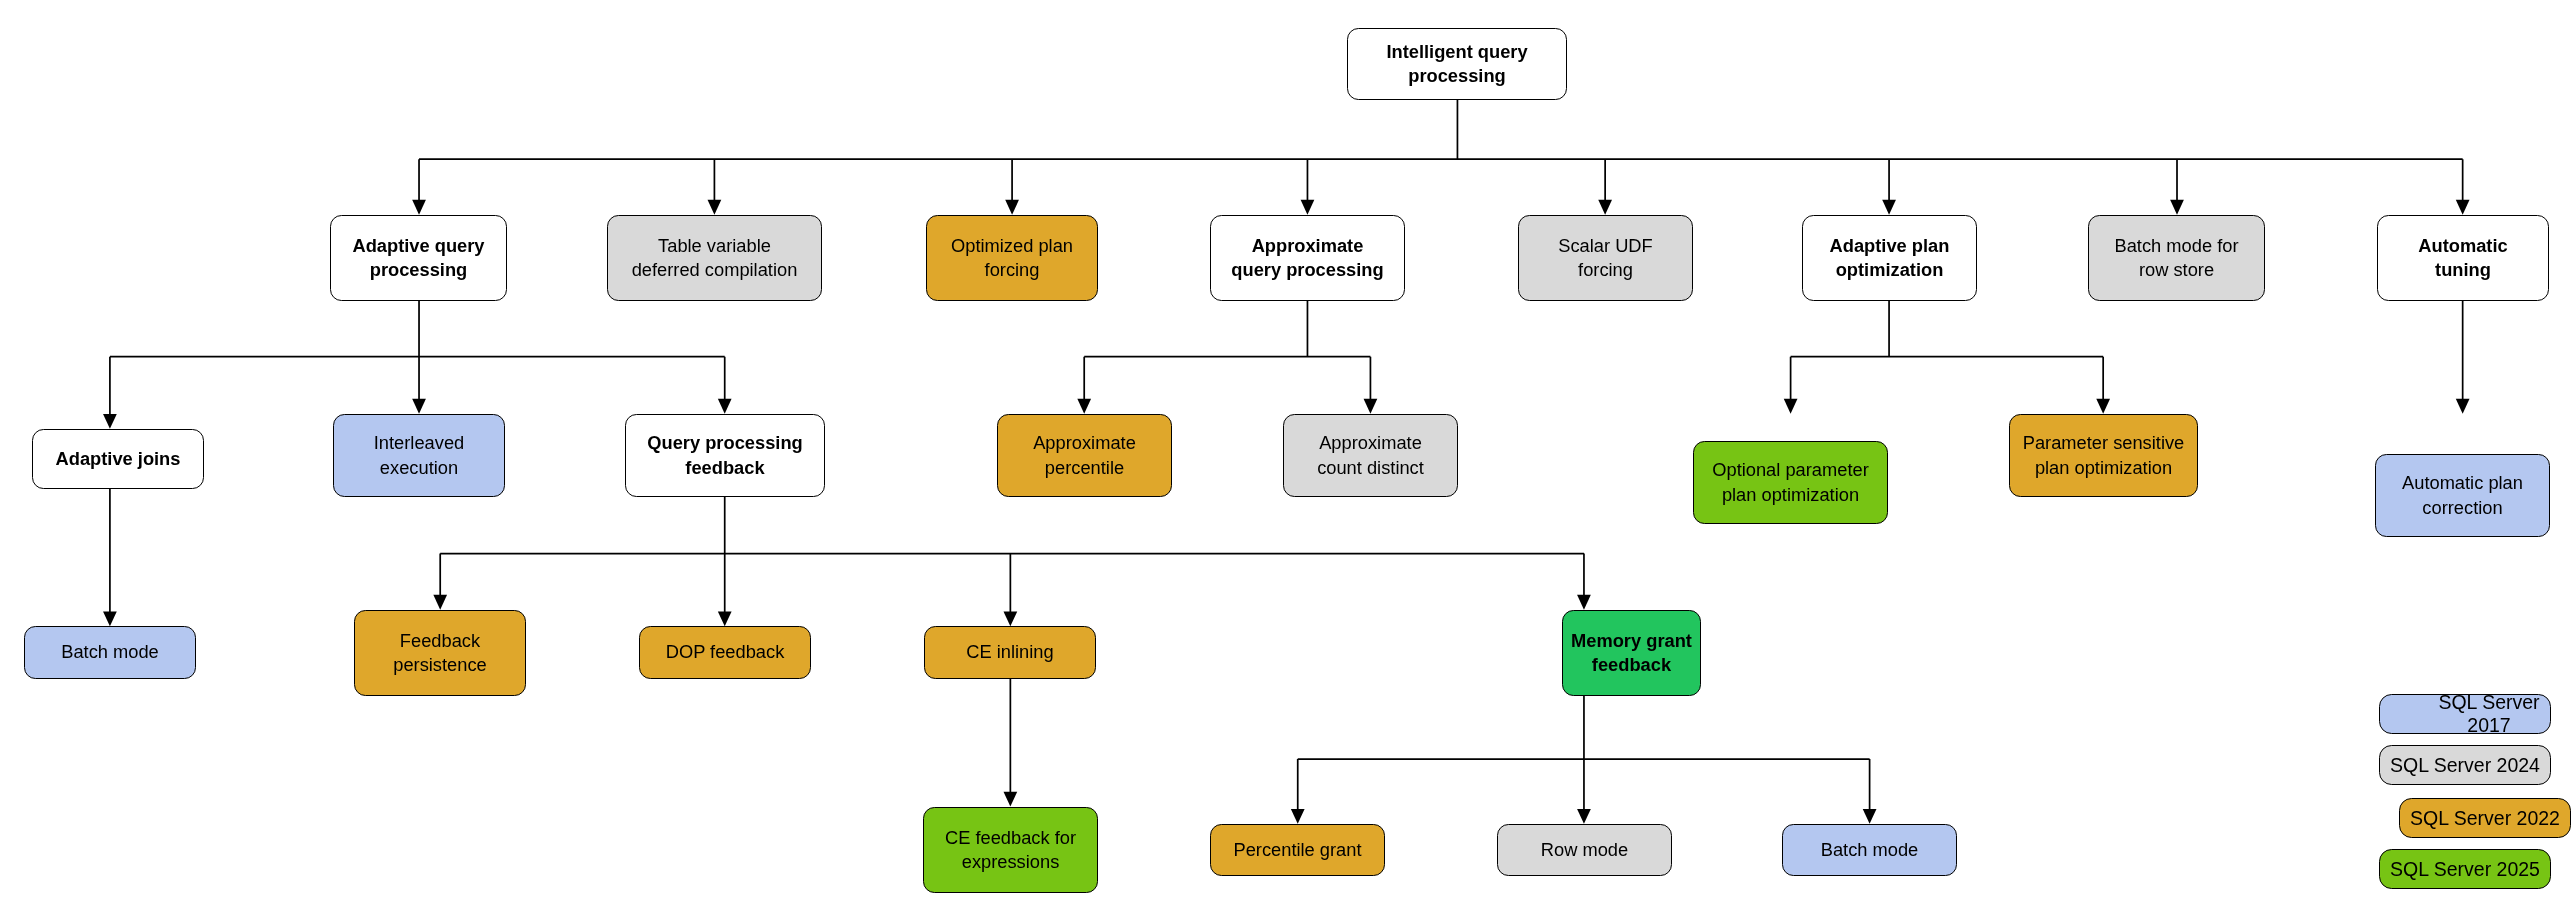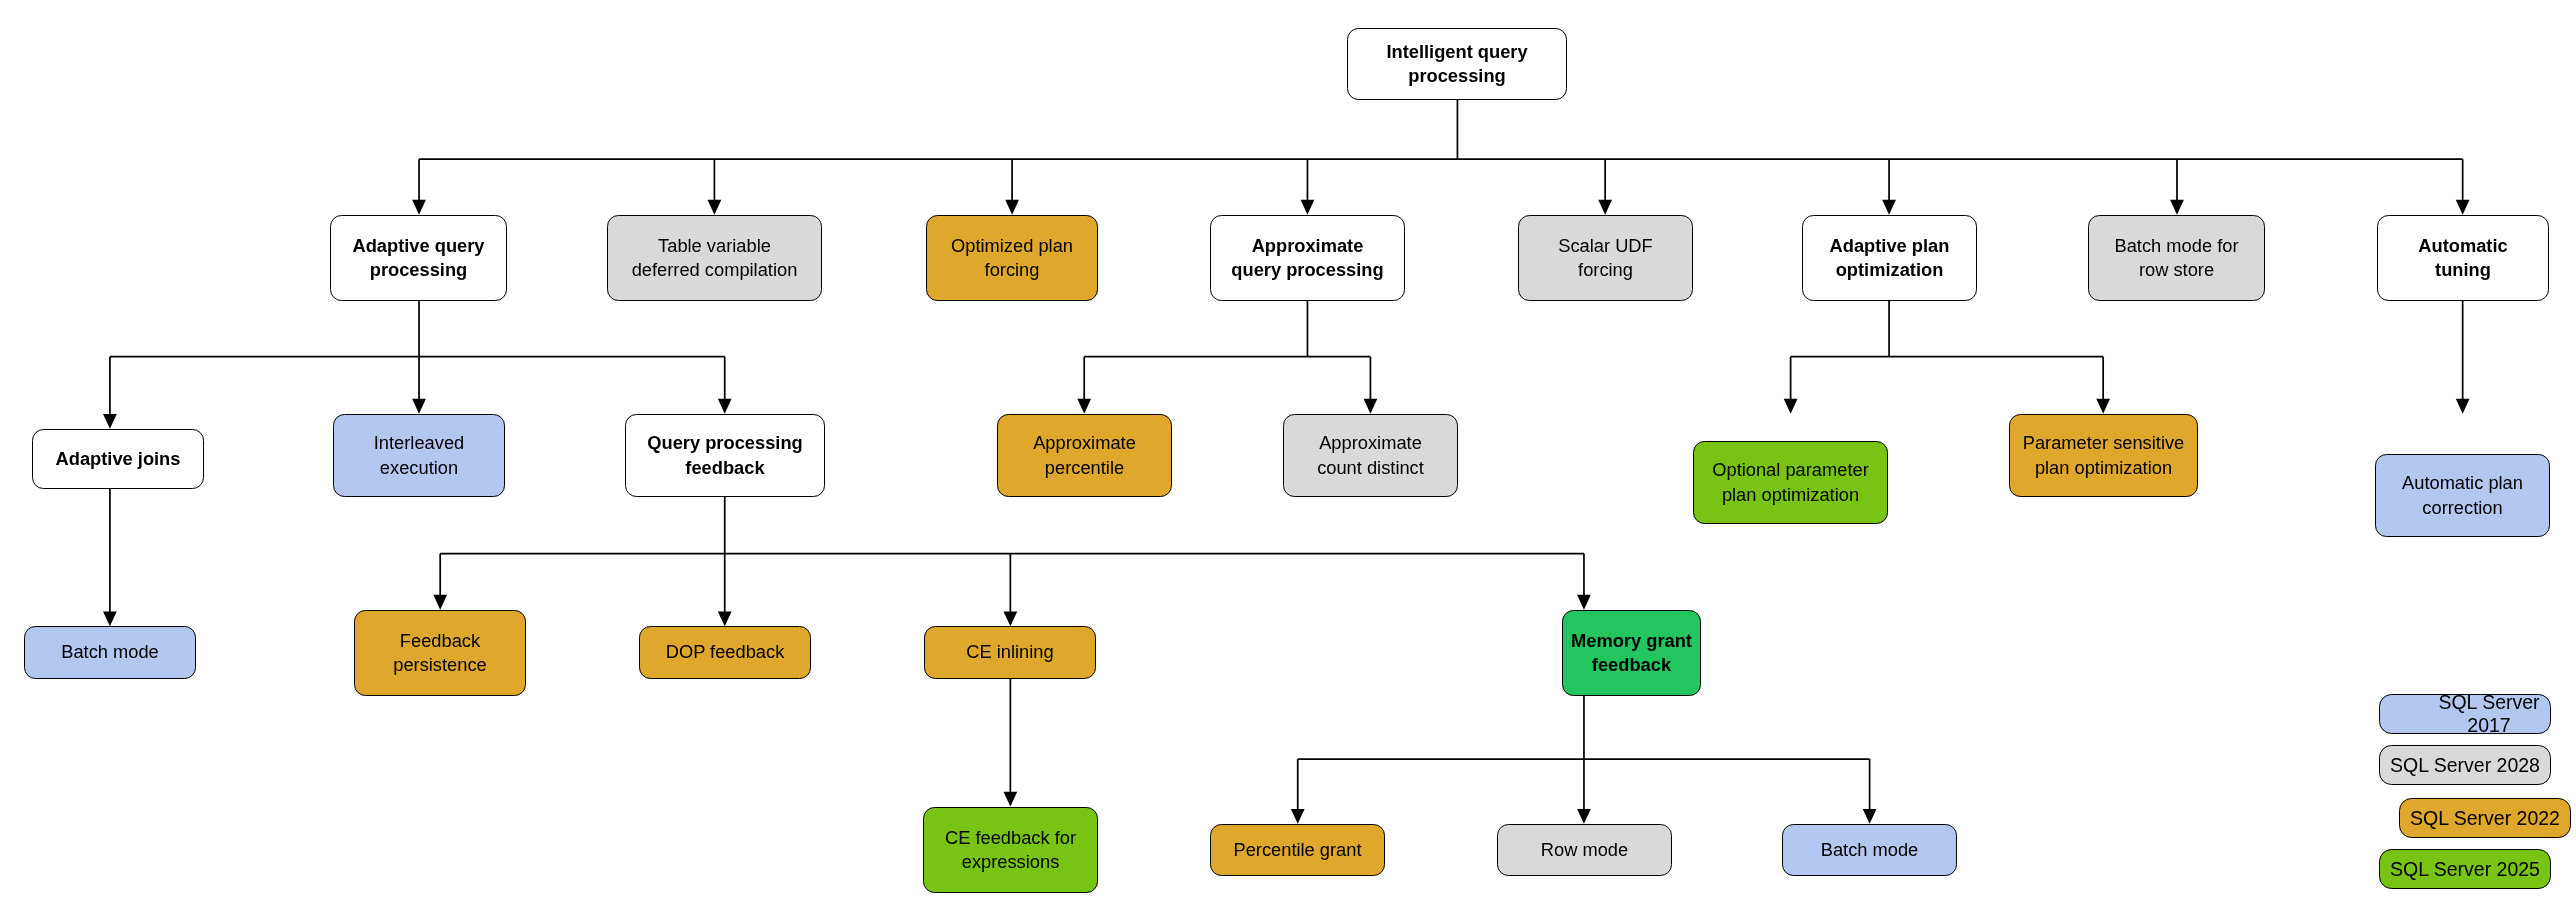--- a/index.html
+++ b/index.html
@@ -127,18 +127,18 @@
       <div class="node bold" style="left: 1562px; top: 610px; width: 139px; height: 86px; background: #22c55e;">Memory grant
 feedback</div>
       <div class="node" style="left: 923px; top: 807px; width: 175px; height: 86px; background: rgb(119, 196, 20);">CE feedback for
 expressions</div>
       <div class="node" style="left: 1210px; top: 824px; width: 175px; height: 52px; background: rgb(223, 167, 43);">Percentile grant</div>
       <div class="node" style="left: 1497px; top: 824px; width: 175px; height: 52px; background: rgb(217, 217, 217);">Row mode</div>
       <div class="node" style="left: 1782px; top: 824px; width: 175px; height: 52px; background: rgb(180, 199, 240);">Batch mode</div>
     </div>
   <div id="legend">
       <div class="legend-item" style="left: 2379px; top: 694px; width: 172px; height: 40px; background: rgb(180, 199, 240); padding-left: 48px;">SQL Server 2017</div>
-      <div class="legend-item" style="left: 2379px; top: 745px; width: 172px; height: 40px; background: rgb(217, 217, 217);">SQL Server 2028</div>
+      <div class="legend-item" style="left: 2379px; top: 745px; width: 172px; height: 40px; background: rgb(217, 217, 217);">SQL Server 2024</div>
       <div class="legend-item" style="left: 2379px; top: 798px; width: 172px; height: 40px; background: rgb(223, 167, 43); margin-left: 20px;">SQL Server 2022</div>
       <div class="legend-item" style="left: 2379px; top: 849px; width: 172px; height: 40px; background: rgb(119, 196, 20);">SQL Server 2025</div>
     </div>
 </div>
 
 
 </body></html>

